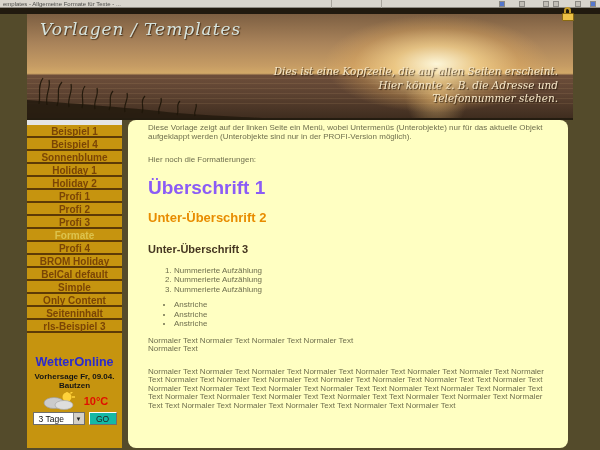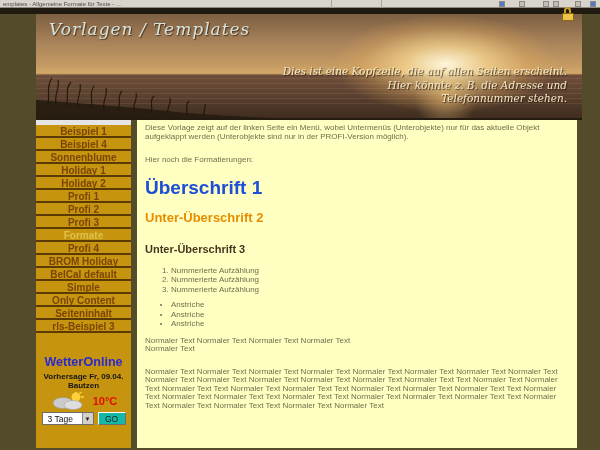--- a/index.html
+++ b/index.html
@@ -18,21 +18,21 @@
   .sep1 { left:331px; } .sep2 { left:381px; }
   .strip-icon { position:absolute; top:1px; width:6px; height:6px; border:1px solid #8d8a84; }
   .darkband { position:absolute; top:8px; left:0; width:600px; height:6px; background:#211a0f; z-index:25; }
 
   
   .lock { position:absolute; left:561px; top:7px; width:13px; height:14px; z-index:40; }
   .lock .shackle { width:7px; height:6px; margin:0 auto; border:2px solid #c79d2a; border-bottom:none; border-radius:4px 4px 0 0; }
   .lock .lockbody { width:12px; height:8px; margin:0 auto; background:#eec247; border:1px solid #8a6a10; border-radius:1px; }
 
   
-  .page { position:absolute; left:36px; top:14px; width:546px; height:436px; background:#544b2b; z-index:10; }
+  .page { position:absolute; left:27px; top:14px; width:546px; height:436px; background:#544b2b; z-index:10; }
 
   
   .header {
     position:relative; width:546px; height:106px; overflow:hidden;
     border-bottom:2px solid #241c10;
     background:
       radial-gradient(ellipse 150px 65px at 75% 48%, rgba(255,250,222,0.95) 0%, rgba(255,222,150,0.65) 28%, rgba(232,175,95,0.3) 55%, rgba(0,0,0,0) 75%),
       radial-gradient(ellipse 45px 55px at 75% 78%, rgba(255,210,130,0.5) 0%, rgba(0,0,0,0) 70%),
       linear-gradient(180deg, #7d5f42 0%, #a9835a 28%, #c69c64 50%, #d2a968 57%, #6d4e3a 59%, #5b4130 78%, #3f2d1f 100%);
   }
@@ -74,25 +74,25 @@
   .wcity { font-size:8px; font-weight:bold; color:#141414; line-height:9px; }
   .wrow { display:flex; align-items:center; justify-content:center; gap:7px; margin-top:2px; height:18px; }
   .wtemp { font-size:11px; font-weight:bold; color:#e01000; }
   .wctrl { display:flex; justify-content:center; gap:4px; margin-top:2px; }
   .wselect { width:52px; height:13px; background:#ffffff; border:1px solid #6e6e6e; display:inline-flex; align-items:center; font-size:8.5px; color:#111; }
   .wselect .selval { padding-left:5px; flex:1; text-align:left; }
   .wselect .selbtn { width:11px; height:100%; background:#d4d0c8; border-left:1px solid #888; font-size:6px; display:flex; align-items:center; justify-content:center; color:#222; }
   .gobtn { width:28px; height:13px; background:#14b8a6; border:1px solid; border-color:#ffffff #6e6e6e #6e6e6e #ffffff; font-size:8.5px; color:#222; padding:0; font-family:"Liberation Sans", sans-serif; }
 
   
-  .content { position:absolute; left:101px; top:0; width:440px; height:328px; background:#ffffc2; padding:0 8px; overflow:hidden; }
+  .content { position:absolute; left:101px; top:0; width:440px; height:328px; background:#ffffc2; padding:0 20px; overflow:hidden;border-radius:8px; }
   .content .txt { font-size:8px; line-height:8.5px; color:#6f6f4e; margin:0; }
   .p-intro { margin-top:4px !important; }
   .p-formats { margin-top:15px !important; }
-  .content h1 { font-size:19px; line-height:20px; color:#1d4ed8; margin:13px 0 0 0; font-weight:bold; }
+  .content h1 { font-size:19px; line-height:20px; color:#8b5cf6; margin:13px 0 0 0; font-weight:bold; }
   .content h2 { font-size:13px; line-height:14px; color:#e88c00; margin:13px 0 0 0; font-weight:bold; }
   .content h3 { font-size:11px; line-height:12px; color:#453621; margin:18px 0 0 0; font-weight:bold; }
   .content ol { margin:11px 0 0 0; padding-left:26px; font-size:8px; line-height:9.5px; color:#6f6f4e; }
   .content ul { margin:6px 0 0 0; padding-left:26px; font-size:8px; line-height:9.5px; color:#6f6f4e; }
   .p-short { margin-top:8px !important; }
   .p-long { margin-top:14px !important; }
 </style>
 </head>
 <body>
 

